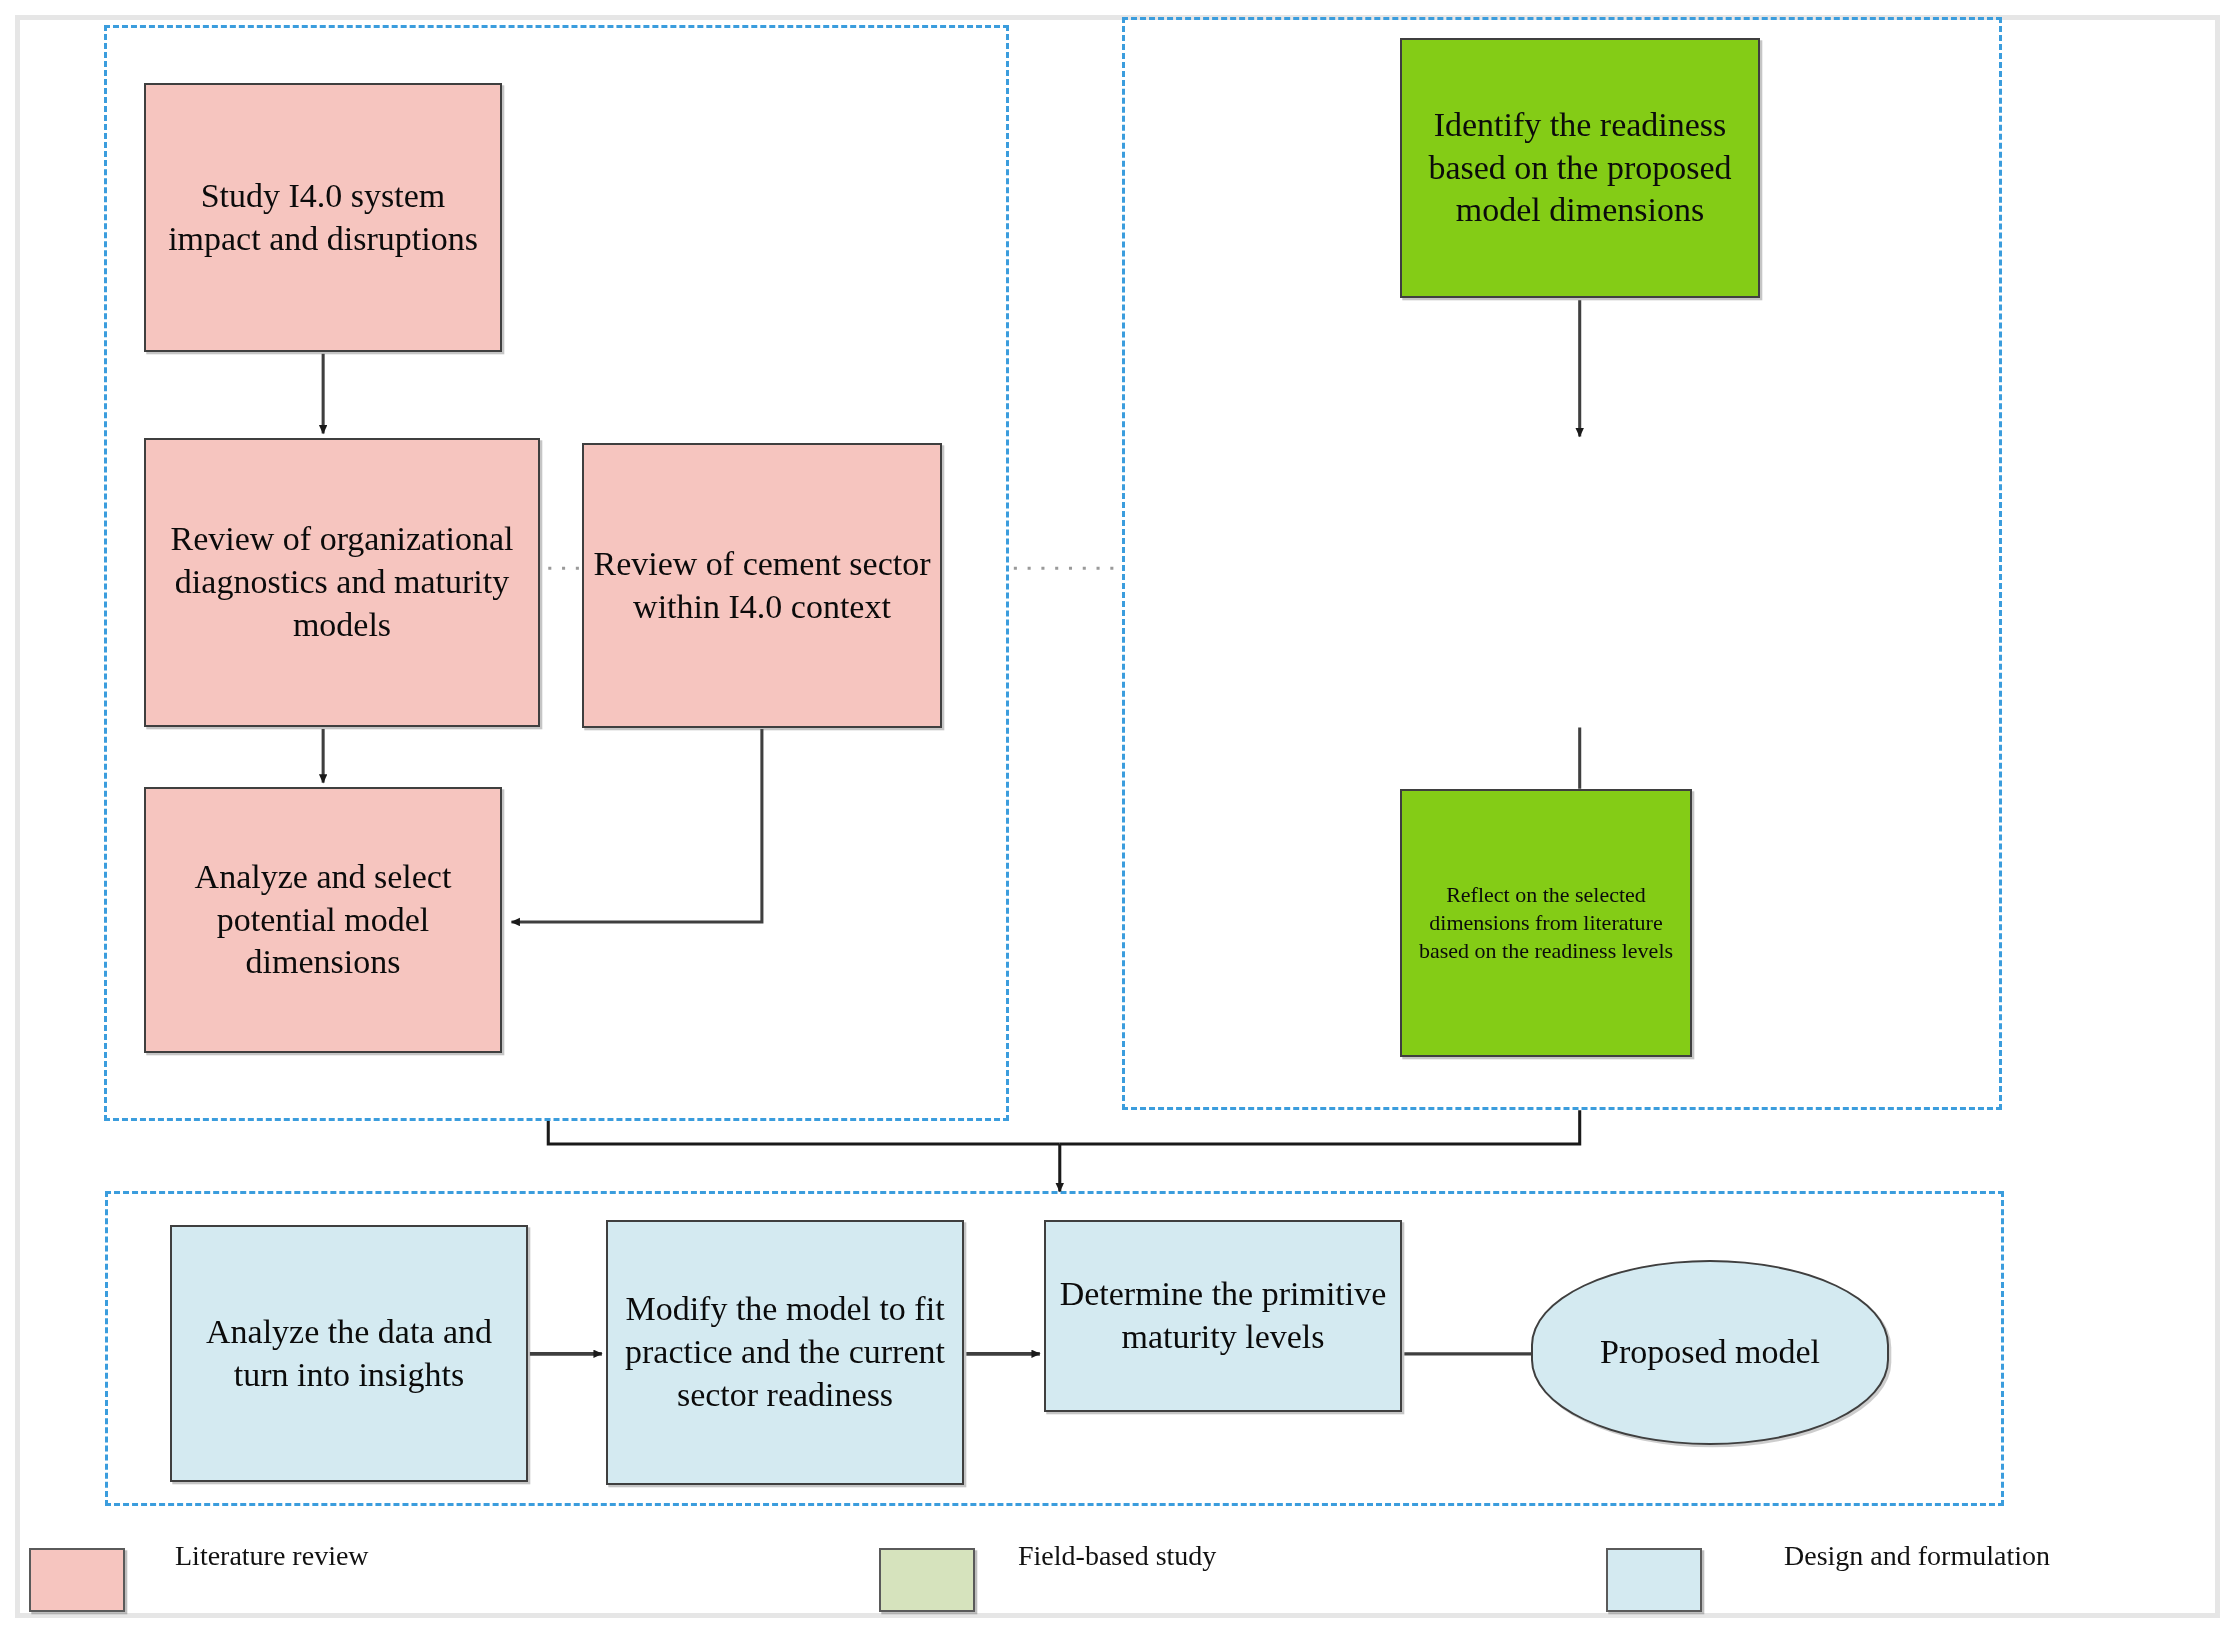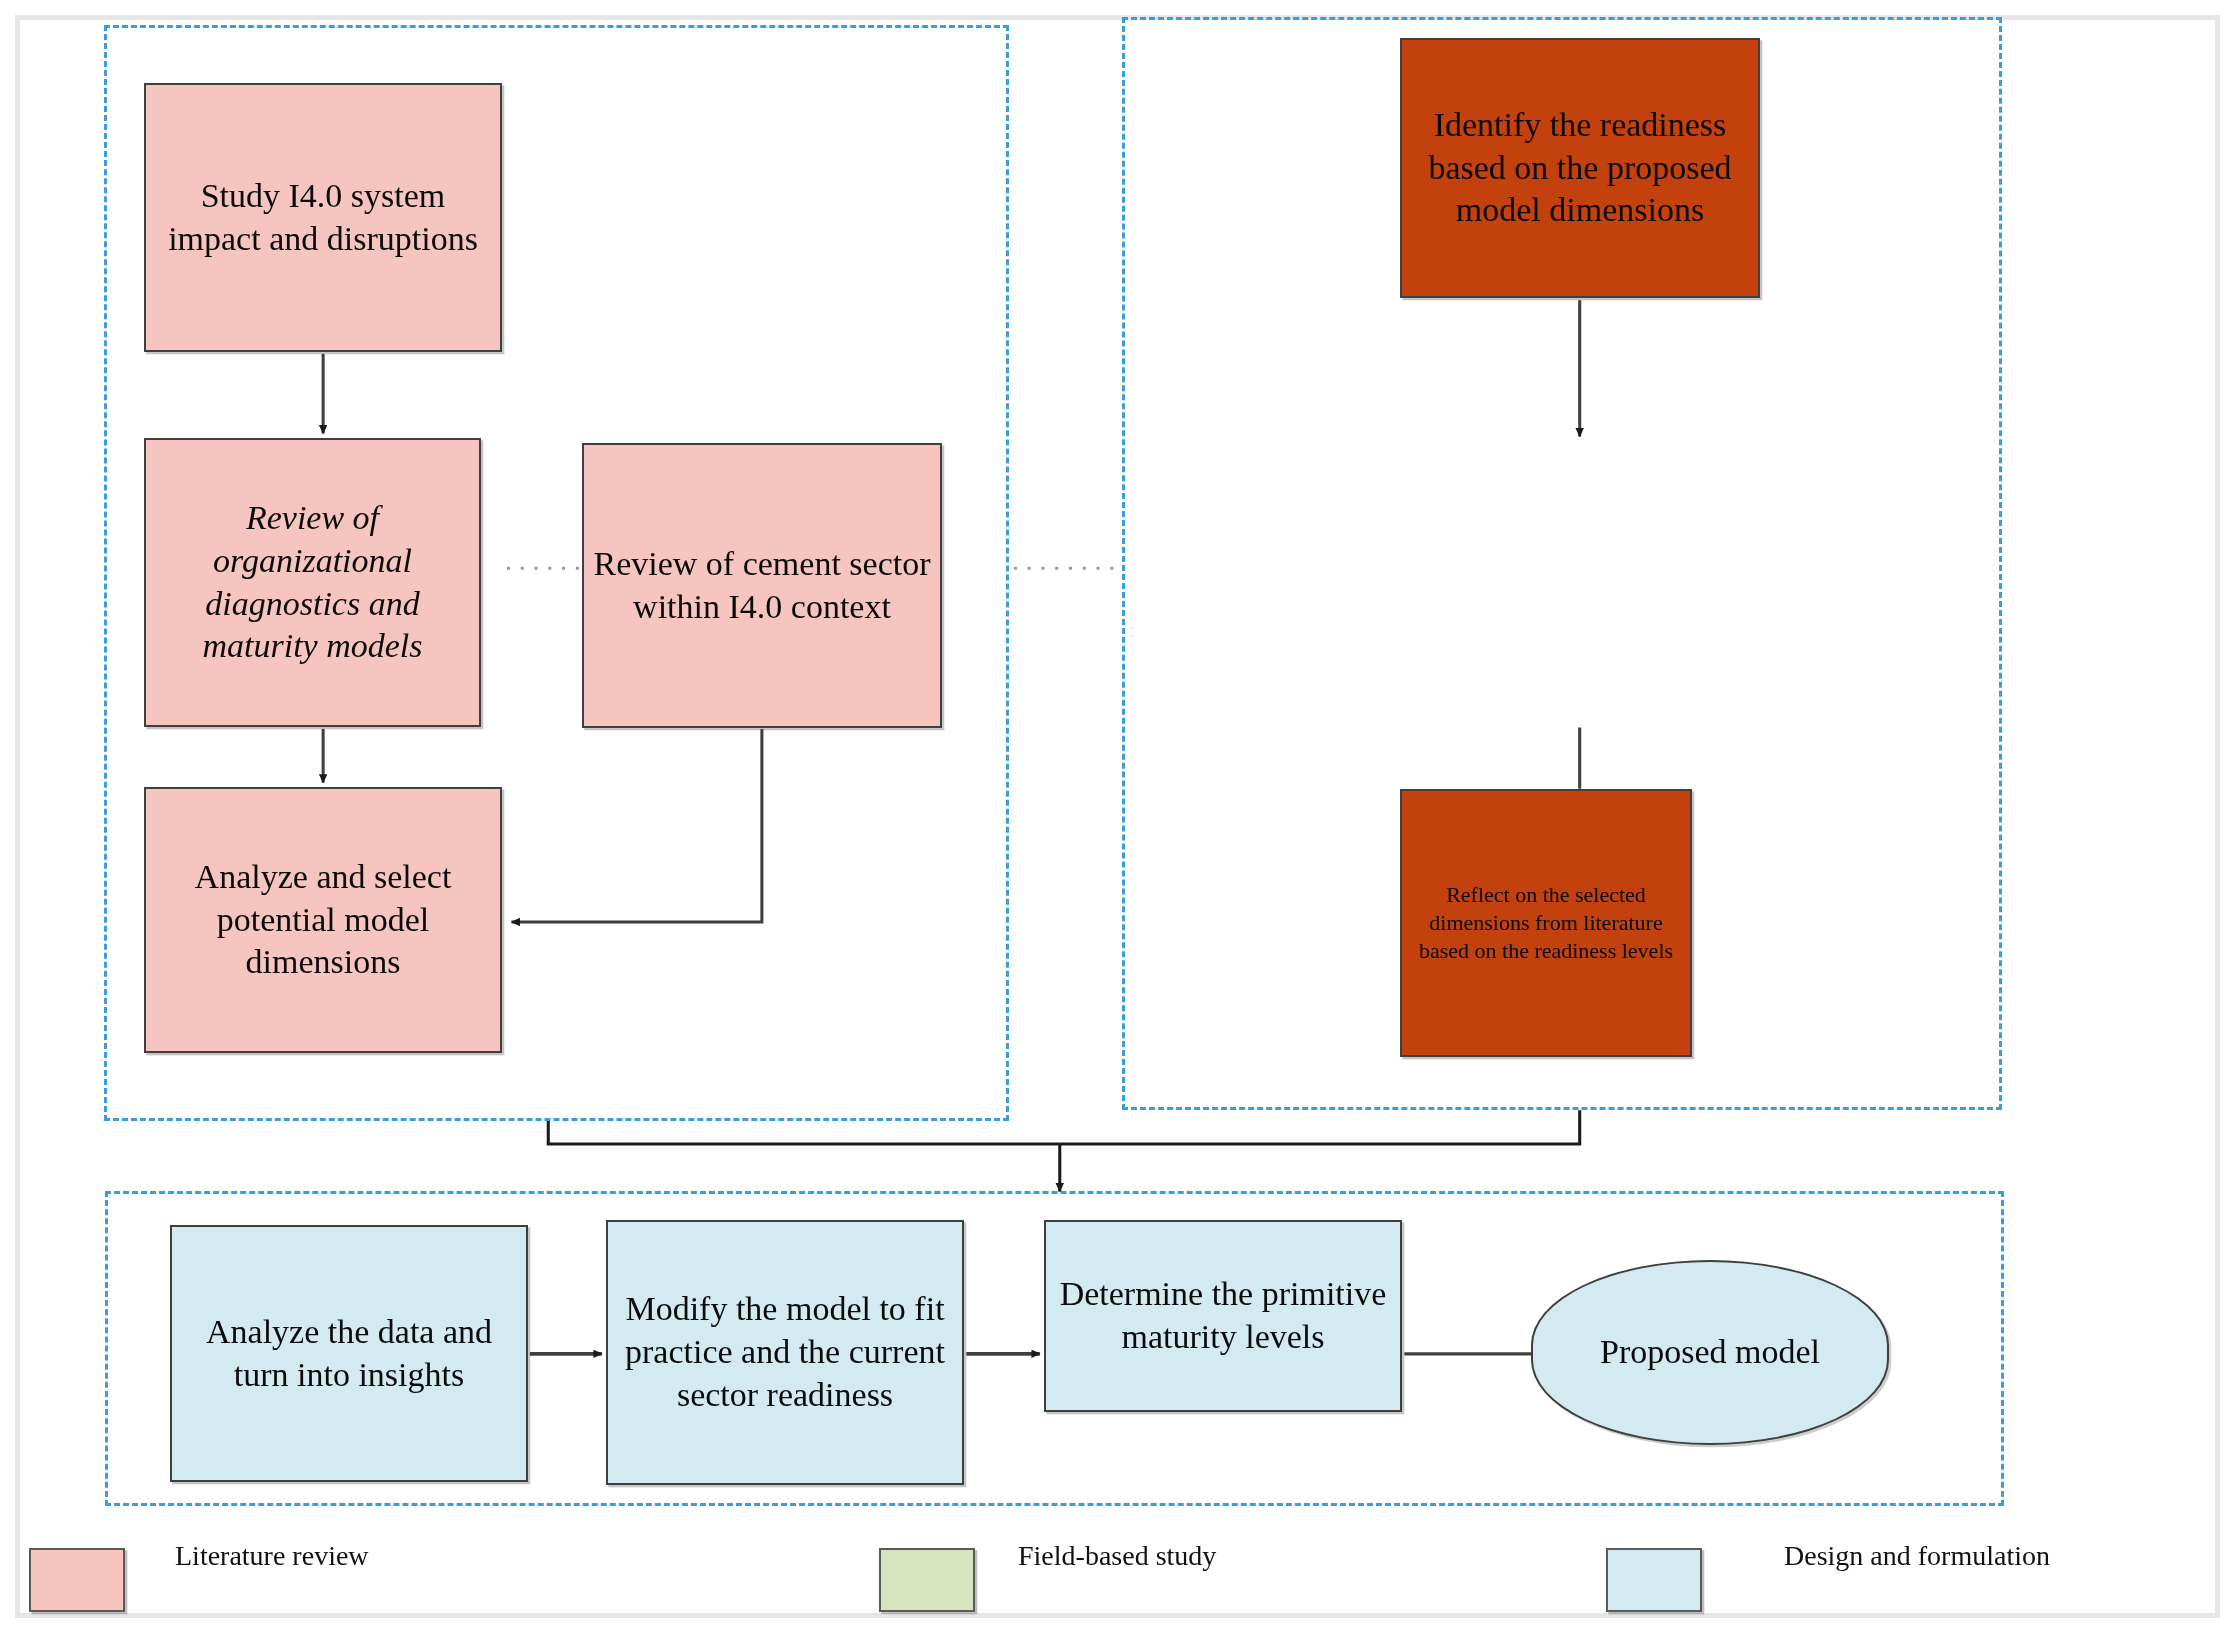--- a/index.html
+++ b/index.html
@@ -39,31 +39,31 @@
     align-items:center;
     justify-content:center;
     text-align:center;
     color:#0b0b0b;
     line-height:1.26;
     padding:4.6px 7.7px;
     box-shadow:2.3px 2.3px 0 rgba(90,90,90,0.35);
   }
   .node span{display:block;width:100%;}
   .pink{background:#f6c5bf;}
-  .green{background:#c2410c;}
+  .green{background:#84cc16;}
   .blue{background:#d4eaf1;}
 
   .term{
     border-radius:50% / 46%;
     box-shadow:2.3px 2.3px 0 rgba(90,90,90,0.30);
   }
 
   
   #node-study        {left:144px; top:83px;  width:358px; height:269px; font-size:34px;}
-  #node-review-org   {left:144px; top:438px;  width:337px; height:289px; font-size:34px;font-style:italic;}
+  #node-review-org   {left:144px; top:438px;  width:396px; height:289px; font-size:34px;}
   #node-review-cem   {left:582px; top:443px;  width:360px; height:285px; font-size:34px;}
   #node-analyze-sel  {left:144px; top:787px; width:358px; height:266px; font-size:34px;}
 
   
   #node-identify     {left:1400px; top:38px;   width:360px; height:260px; font-size:34px;}
   #node-conduct      {left:1400px; top:441px;  width:360px; height:285px; font-size:34px;}
   #node-reflect      {left:1400px; top:789px; width:292px; height:268px; font-size:22px;}
 
   
   #node-insights     {left:170px;  top:1225px; width:358px; height:257px; font-size:34px;}

